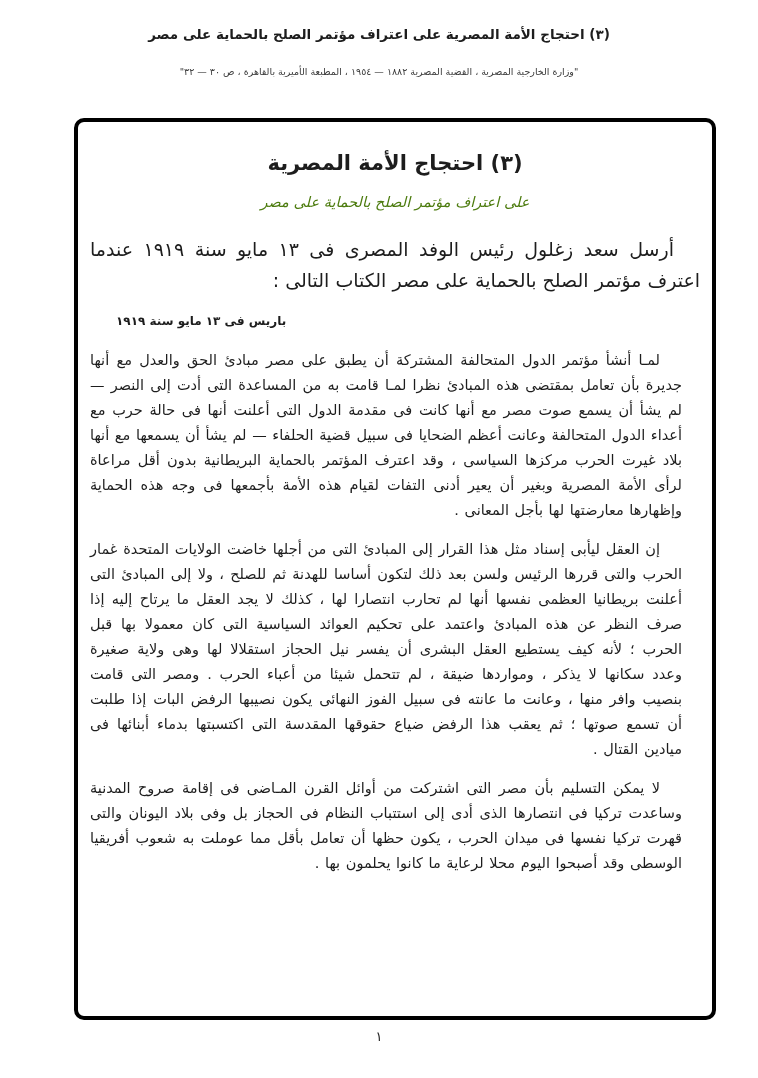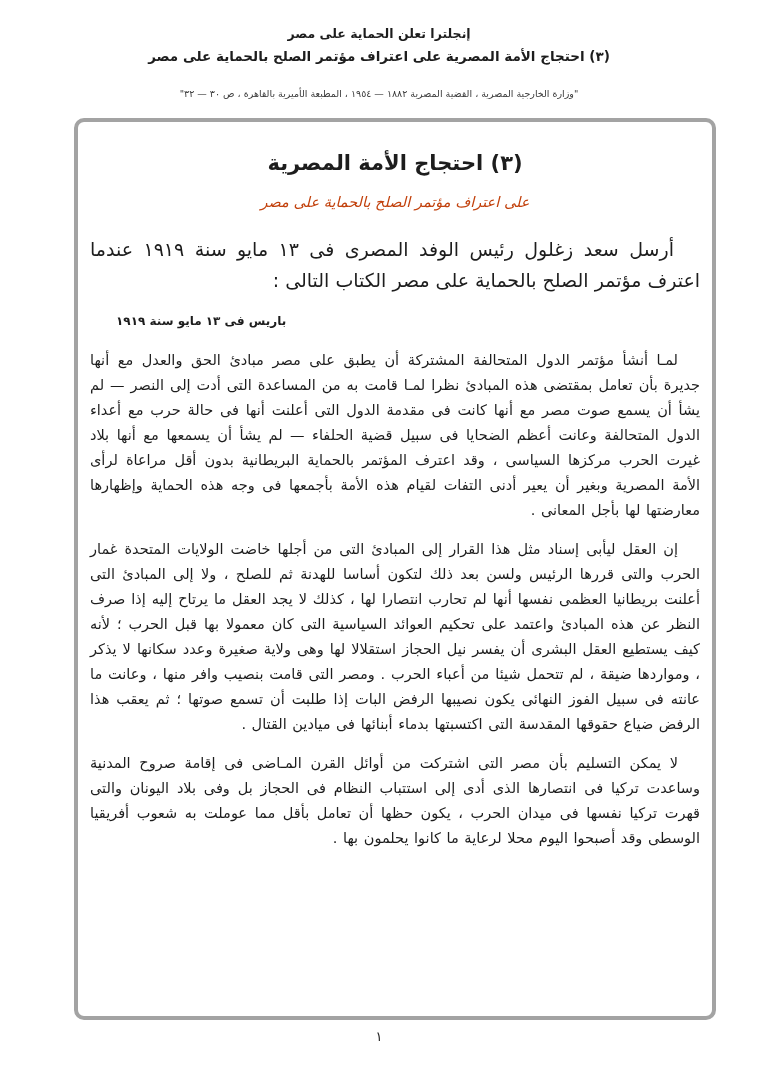--- a/index.html
+++ b/index.html
@@ -42,42 +42,42 @@
     color: #3a3a3a;
     letter-spacing: 0.2px;
   }
   
   .doc-frame {
     position: absolute;
     left: 74px;
     top: 118px;
     width: 610px;
     height: 874px;
-    border: 4px solid #a3a3a3;
+    border: 4px solid #000000;
     border-radius: 10px;
     padding: 20px 12px 0 12px;
     box-sizing: content-box;
     overflow: hidden;
     background: #ffffff;
   }
   .doc-title {
     text-align: center;
     font-size: 21px;
     font-weight: bold;
     margin: 6px 0 14px 0;
     line-height: 30px;
   }
   .doc-subtitle {
     text-align: center;
     font-size: 14.5px;
     font-weight: normal;
     font-style: italic;
     margin: 0 0 22px 0;
     line-height: 20px;
-    color: #c2410c;
+    color: #4d7c0f;
   }
   .intro {
     font-size: 19px;
     line-height: 31px;
     text-align: justify;
     text-indent: 26px;
     margin: 12px 0 16px 0;
   }
   .dateline {
     direction: rtl;
@@ -94,41 +94,40 @@
     font-size: 14.5px;
     margin: 0 0 12px 0;
     padding-left: 4px;
     line-height: 24px;
   }
   .body-para {
     font-size: 14.5px;
     line-height: 25px;
     text-align: justify;
     text-indent: 22px;
-    margin: 0 0 14px 0;
+    margin: 0 18px 14px 0;
     word-spacing: 1px;
   }
   
   .page-number {
     position: absolute;
     bottom: 34px;
     left: 0;
     width: 100%;
     text-align: center;
     font-size: 13px;
     color: #222;
   }
 </style>
 </head>
 <body>
 
 <div class="page">
 
   <header class="running-head">
-    <div class="line1">إنجلترا تعلن الحماية على مصر</div>
     <div class="line2">(٣) احتجاج الأمة المصرية على اعتراف مؤتمر الصلح بالحماية على مصر</div>
     <div class="source">"وزارة الخارجية المصرية ، القضية المصرية ١٨٨٢ — ١٩٥٤ ، المطبعة الأميرية بالقاهرة ، ص ٣٠ — ٣٢"</div>
   </header>
 
   <section class="doc-frame">
     <h1 class="doc-title">(٣) احتجاج الأمة المصرية</h1>
     <h2 class="doc-subtitle">على اعتراف مؤتمر الصلح بالحماية على مصر</h2>
 
     <p class="intro">أرسل سعد زغلول رئيس الوفد المصرى فى ١٣ مايو سنة ١٩١٩ عندما اعترف مؤتمر الصلح بالحماية على مصر الكتاب التالى :</p>
 

